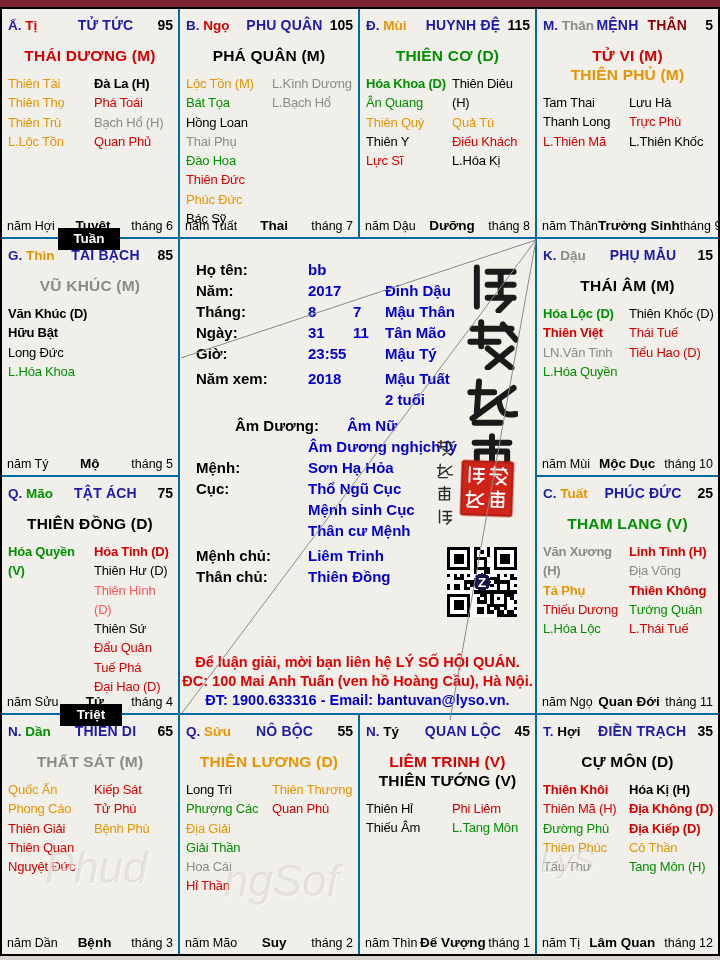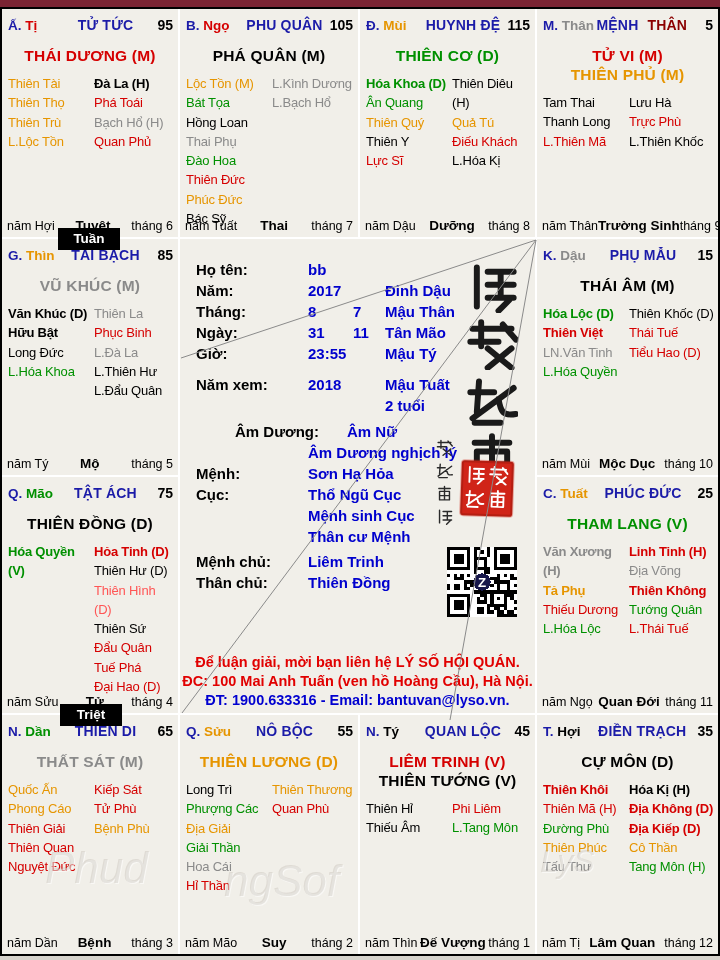--- a/index.html
+++ b/index.html
@@ -1,21 +1,21 @@
 <!DOCTYPE html>
 <html><head>
 <meta charset="utf-8">
 <style>
   * { margin:0; padding:0; box-sizing:border-box; }
   body { font-family:"Liberation Sans","DejaVu Sans",sans-serif; background:#d6d3cc; }
   #app { position:relative; width:720px; height:960px; background:#d6d3cc; overflow:hidden; }
   .topbar { position:absolute; left:0; top:0; width:720px; height:7px; background:#7a2433; }
   .board { position:absolute; left:0; top:7px; width:720px; display:grid;
            grid-template-columns:176px 178px 175px 181px; grid-template-rows:228px 236px 236px 239px;
-           gap:2px; border:2px solid #000; background:#ffffff; }
+           gap:2px; border:2px solid #000; background:#0369a1; }
   .cell { background:#f1efe9; position:relative; overflow:hidden; }
   .g0{grid-area:1/1}.g1{grid-area:1/2}.g2{grid-area:1/3}.g3{grid-area:1/4}
   .g4{grid-area:2/1}.g5{grid-area:2/4}.g6{grid-area:3/1}.g7{grid-area:3/4}
   .g8{grid-area:4/1}.g9{grid-area:4/2}.g10{grid-area:4/3}.g11{grid-area:4/4}
   .center{grid-area:2/2/4/4}
   
   .ph { display:flex; align-items:baseline; padding:8px 5px 0 6px; font-weight:bold; font-size:13.5px; white-space:nowrap; }
   .ph-left { width:58px; color:#1b1ba8; }
   .ph-mid { flex:1; text-align:center; color:#1b1ba8; font-size:14px; letter-spacing:.2px; }
   .pthan { color:#8b0000; margin-left:9px; }
@@ -28,21 +28,21 @@
   .pf { position:absolute; left:5px; right:5px; bottom:4px; display:flex; justify-content:space-between; align-items:baseline; font-size:12.5px; color:#000; white-space:nowrap; }
   .pf .van { font-weight:bold; font-size:13.5px; }
   
   .center { font-size:15px; font-weight:bold; }
   .cinfo { position:absolute; left:16px; top:22px; }
   .crow { display:flex; height:21px; align-items:baseline; white-space:nowrap; }
   .crow .lb { width:112px; color:#000; }
   .crow .v1 { width:45px; color:#0000cd; }
   .crow .v2 { width:28px; color:#0000cd; }
   .crow .cc { padding-left:4px; color:#0000cd; }
-  .gap10 { margin-top:10px; } .gap5 { margin-top:5px;margin-left:39px; } .gap4 { margin-top:4px; }
+  .gap10 { margin-top:4px; } .gap5 { margin-top:5px;margin-left:39px; } .gap4 { margin-top:4px; }
   .contact { position:absolute; left:0; right:0; top:414px; text-align:center; font-size:14.5px; font-weight:bold; line-height:19px; color:#e10000; white-space:nowrap; }
   .contact .l3 { color:#0000d0; }
   
   .callig { position:absolute; left:286px; top:22px; width:56px; display:flex; flex-direction:column; gap:5px; }
   .callig svg { display:block; }
   .calligS { position:absolute; left:256px; top:200px; width:18px; display:flex; flex-direction:column; gap:6px; }
   .seal { position:absolute; left:281px; top:222px; width:52px; height:55px; background:#d02418; border:2px solid #b51e12; border-radius:3px; transform:rotate(2deg); display:grid; grid-template-columns:1fr 1fr; grid-template-rows:1fr 1fr; padding:2px; gap:1px; box-shadow:0 0 0 1px rgba(208,36,24,.35); }
   .qr { position:absolute; left:267px; top:308px; width:70px; height:70px; background:#fff; }
   
   .badge { position:absolute; background:#000; color:#fff; font-weight:bold; font-size:13.5px; text-align:center; line-height:22px; z-index:8; font-family:"Liberation Sans","DejaVu Sans",sans-serif; }
@@ -185,27 +185,20 @@
   </div>
   <div class="pmain">
           <div style="color: rgb(138, 138, 138);">VŨ KHÚC (M)</div>
         </div>
   <div class="pstars">
     <div class="colL">
             <div style="color: rgb(0, 0, 0); font-weight: bold;">Văn Khúc (D)</div>
             <div style="color: rgb(0, 0, 0); font-weight: bold;">Hữu Bật</div>
             <div style="color: rgb(0, 0, 0);">Long Đức</div>
             <div style="color: rgb(0, 144, 0);">L.Hóa Khoa</div>
-          </div>
-    <div class="colR">
-            <div style="color: rgb(138, 138, 138);">Thiên La</div>
-            <div style="color: rgb(213, 0, 0);">Phục Binh</div>
-            <div style="color: rgb(138, 138, 138);">L.Đà La</div>
-            <div style="color: rgb(0, 0, 0);">L.Thiên Hư</div>
-            <div style="color: rgb(0, 0, 0);">L.Đẩu Quân</div>
           </div>
   </div>
   <div class="pf">
     <span class="nam">năm Tý</span>
     <span class="van">Mộ</span>
     <span class="thang">tháng 5</span>
   </div>
 </div>
     <div class="cell palace g5">
   <div class="ph">

